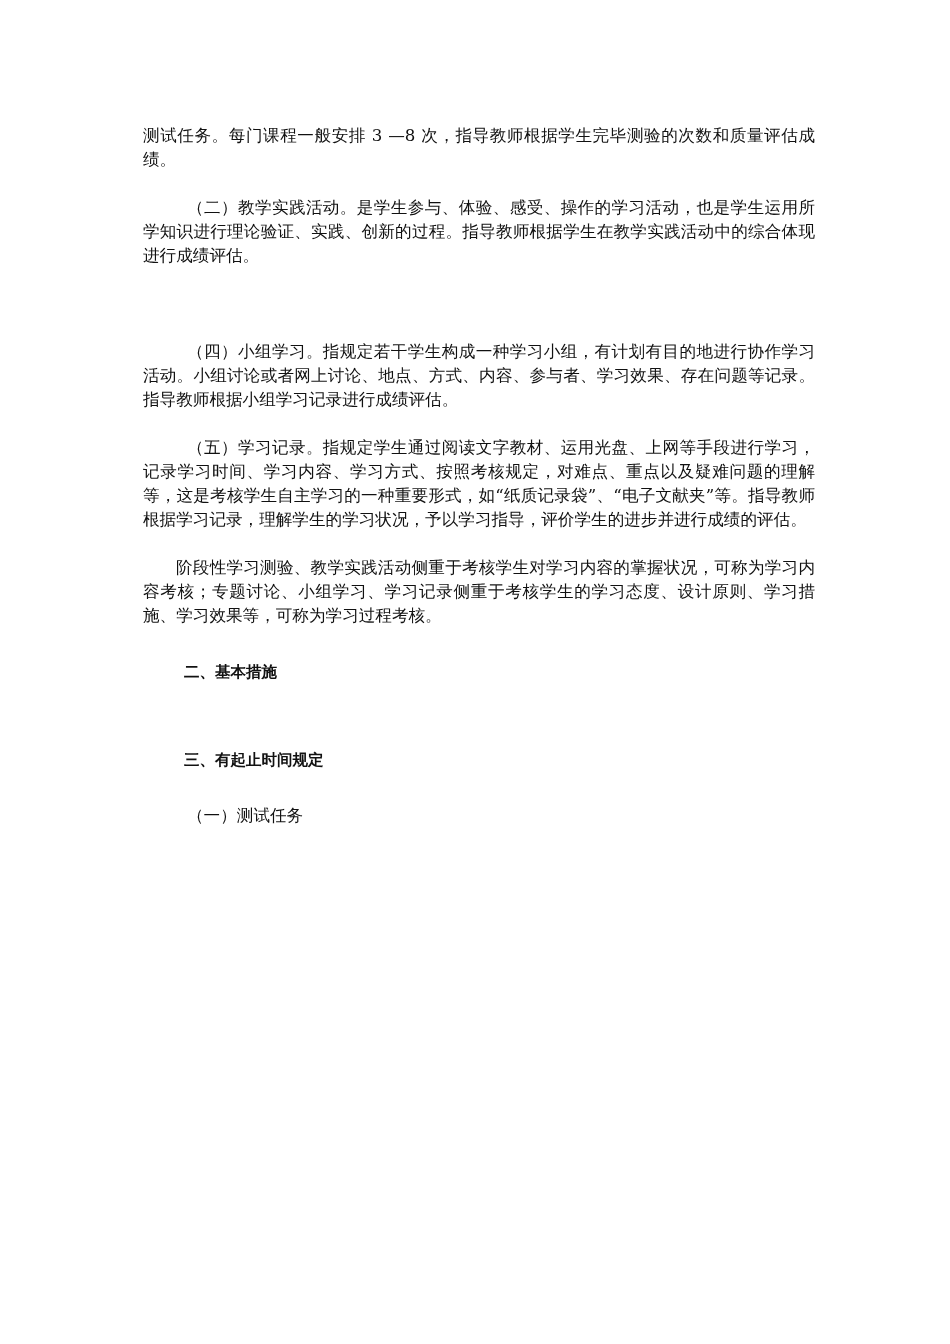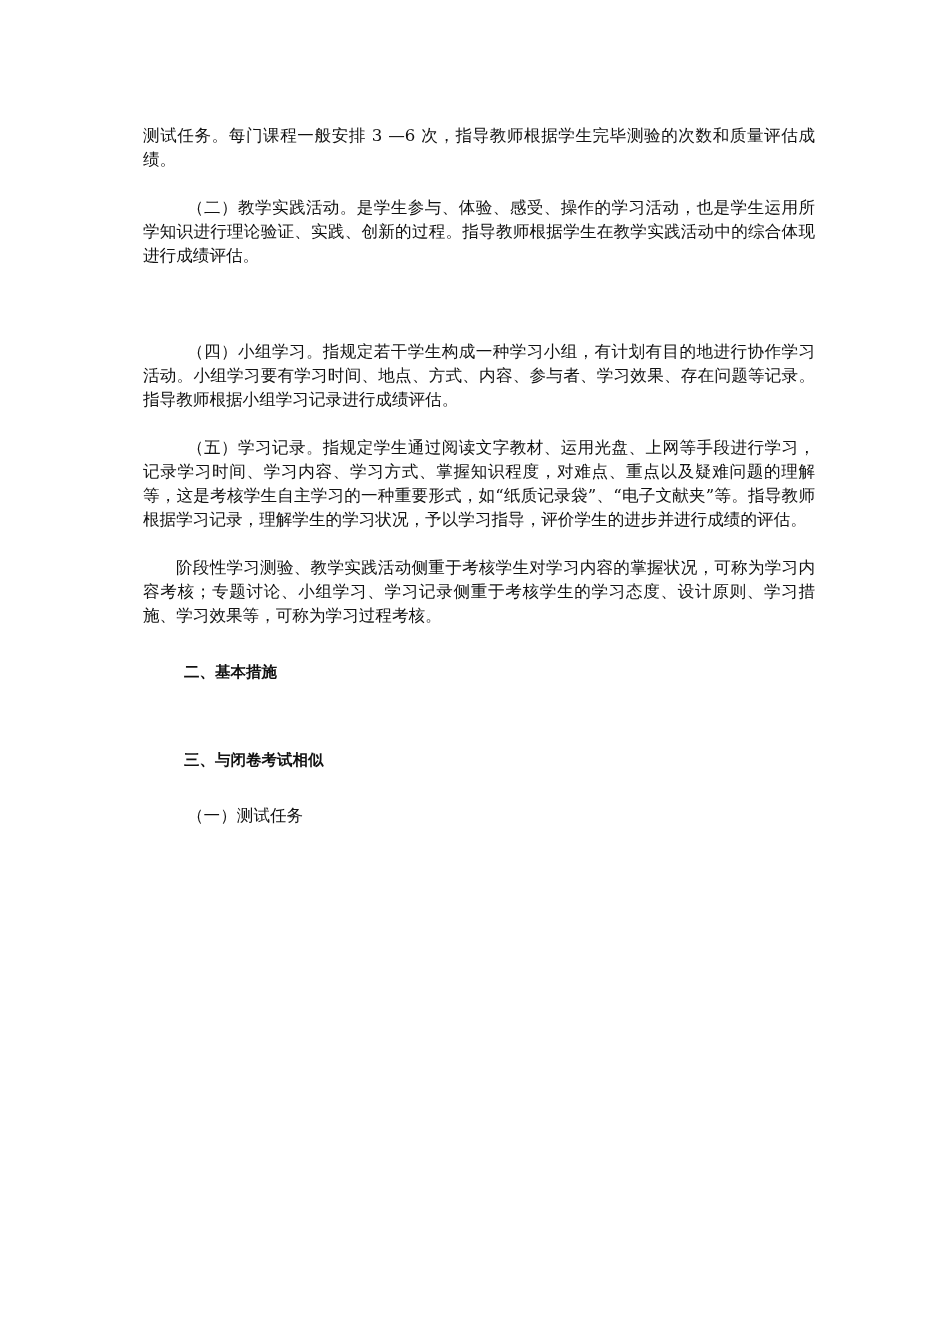--- a/index.html
+++ b/index.html
@@ -13,31 +13,31 @@
     .indent1 { text-indent: 33px; }
     .indent2 { text-indent: 44px; }
     .gap { height: 24px; }
     .heading { font-weight: bold; padding-left: 33px; margin: 8px; font-family: "DejaVu Sans", "Liberation Sans", sans-serif; font-size: 15.5px; }
     .subheading { padding-left: 44px; margin: 0; }
   </style>
 </head>
 <body>
 
 <div class="page">
-  <p class="para">测试任务。每门课程一般安排 3 —6 次，指导教师根据学生完毕测验的次数和质量评估成绩。</p>
+  <p class="para">测试任务。每门课程一般安排 3 —8 次，指导教师根据学生完毕测验的次数和质量评估成绩。</p>
   <div class="gap"></div>
   <p class="para indent2">（二）教学实践活动。是学生参与、体验、感受、操作的学习活动，也是学生运用所学知识进行理论验证、实践、创新的过程。指导教师根据学生在教学实践活动中的综合体现进行成绩评估。</p>
   <div class="gap"></div>
   <div class="gap"></div>
   <div class="gap"></div>
-  <p class="para indent2">（四）小组学习。指规定若干学生构成一种学习小组，有计划有目的地进行协作学习活动。小组学习要有学习时间、地点、方式、内容、参与者、学习效果、存在问题等记录。指导教师根据小组学习记录进行成绩评估。</p>
+  <p class="para indent2">（四）小组学习。指规定若干学生构成一种学习小组，有计划有目的地进行协作学习活动。小组讨论或者网上讨论、地点、方式、内容、参与者、学习效果、存在问题等记录。指导教师根据小组学习记录进行成绩评估。</p>
   <div class="gap"></div>
-  <p class="para indent2">（五）学习记录。指规定学生通过阅读文字教材、运用光盘、上网等手段进行学习，记录学习时间、学习内容、学习方式、掌握知识程度，对难点、重点以及疑难问题的理解等，这是考核学生自主学习的一种重要形式，如“纸质记录袋”、“电子文献夹”等。指导教师根据学习记录，理解学生的学习状况，予以学习指导，评价学生的进步并进行成绩的评估。</p>
+  <p class="para indent2">（五）学习记录。指规定学生通过阅读文字教材、运用光盘、上网等手段进行学习，记录学习时间、学习内容、学习方式、按照考核规定，对难点、重点以及疑难问题的理解等，这是考核学生自主学习的一种重要形式，如“纸质记录袋”、“电子文献夹”等。指导教师根据学习记录，理解学生的学习状况，予以学习指导，评价学生的进步并进行成绩的评估。</p>
   <div class="gap"></div>
   <p class="para indent1">阶段性学习测验、教学实践活动侧重于考核学生对学习内容的掌握状况，可称为学习内容考核；专题讨论、小组学习、学习记录侧重于考核学生的学习态度、设计原则、学习措施、学习效果等，可称为学习过程考核。</p>
   <div class="gap"></div>
   <p class="heading">二、基本措施</p>
   <div class="gap"></div>
   <div class="gap"></div>
-  <p class="heading">三、与闭卷考试相似</p>
+  <p class="heading">三、有起止时间规定</p>
   <div class="gap"></div>
   <p class="subheading">（一）测试任务</p>
 </div>
 
 </body></html>

